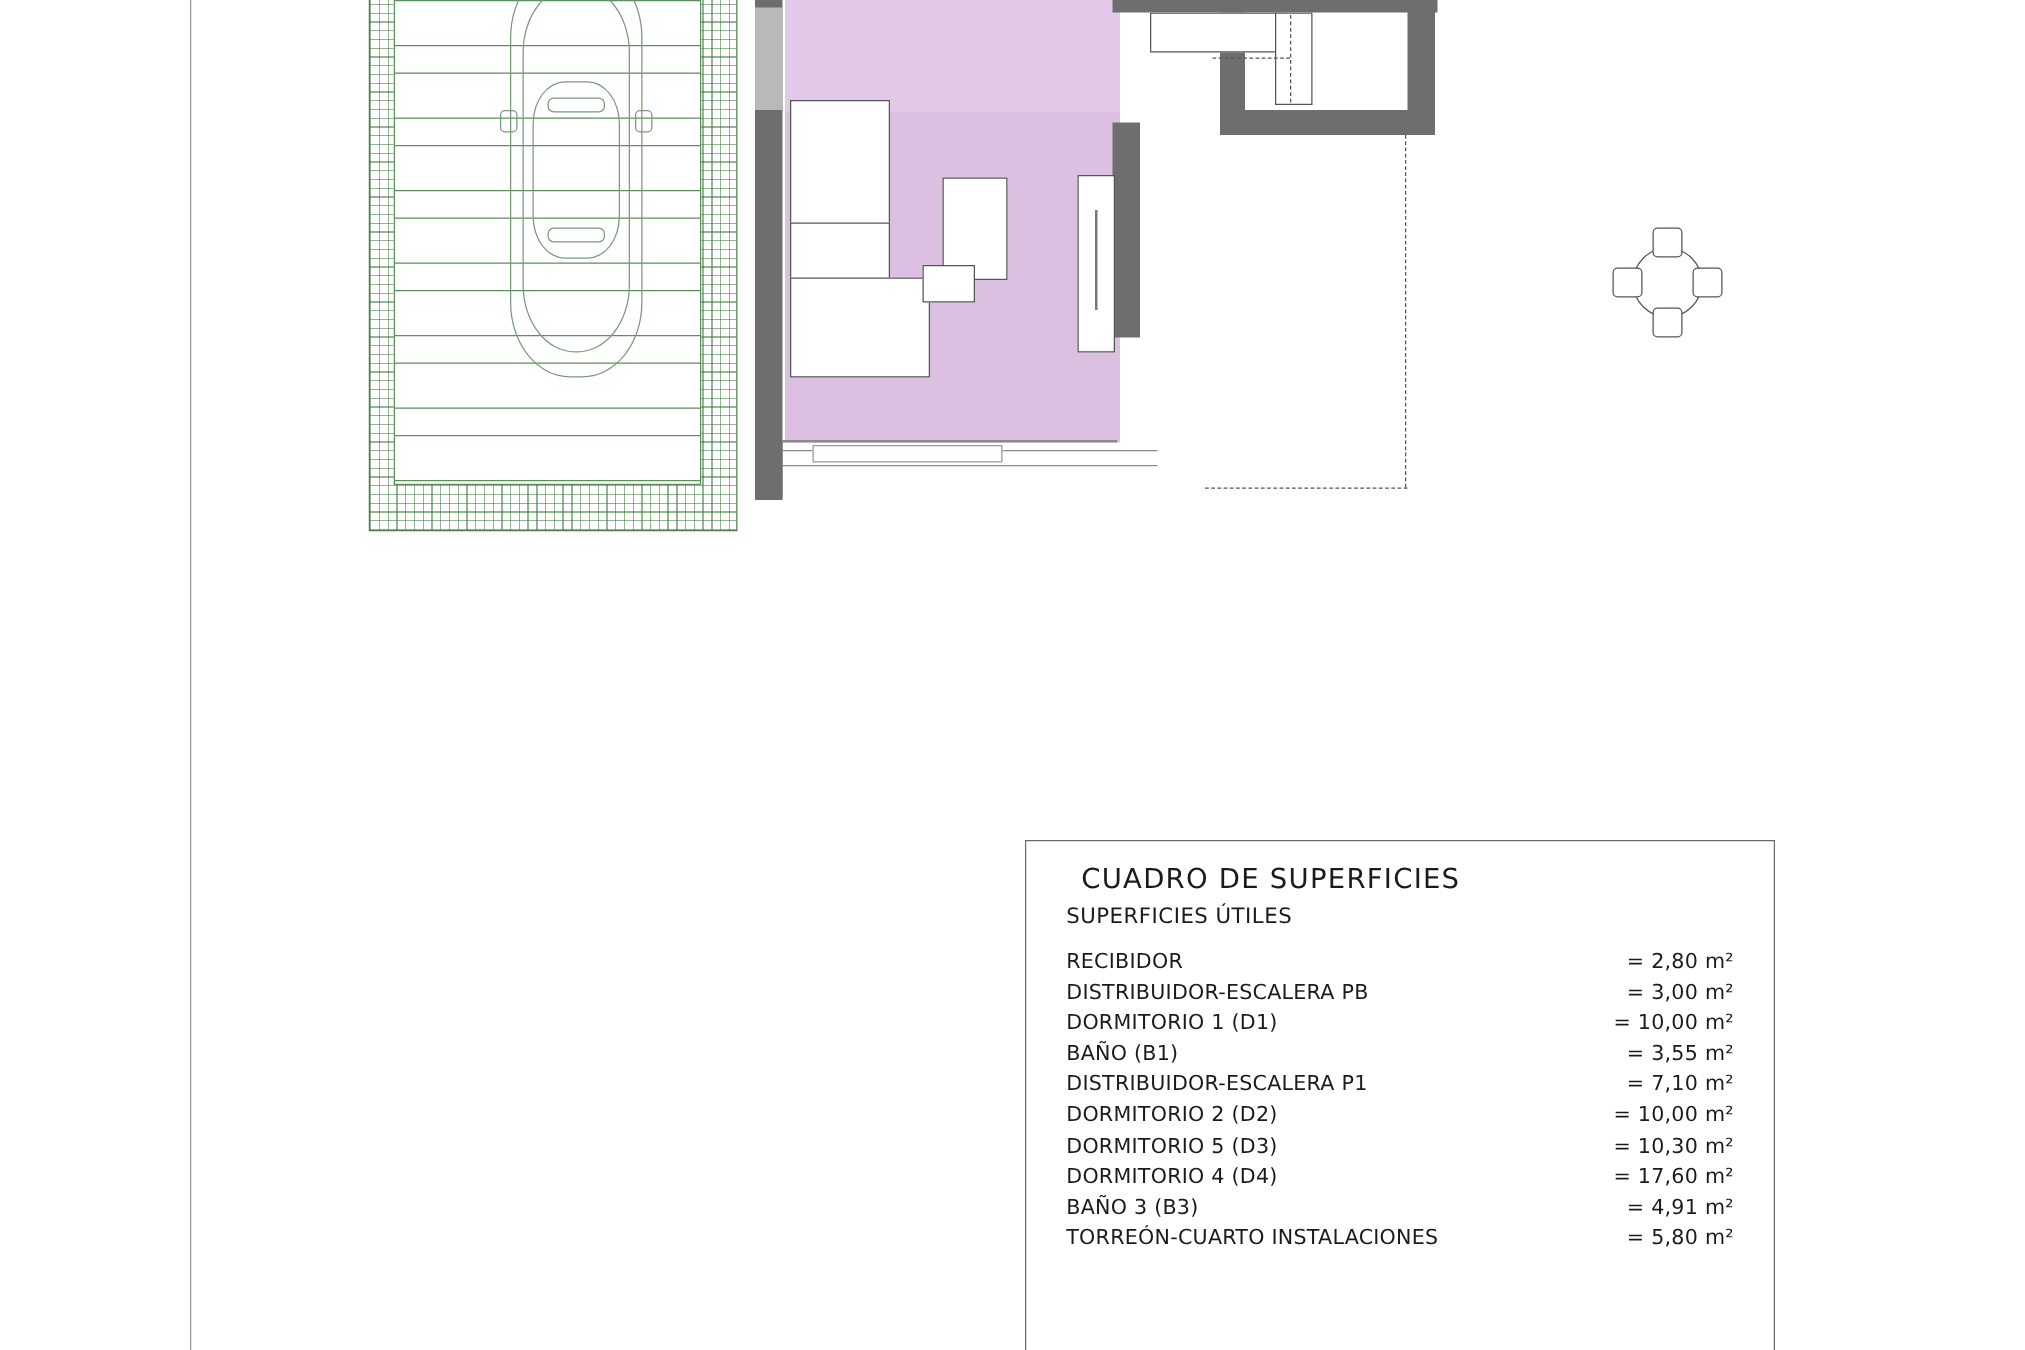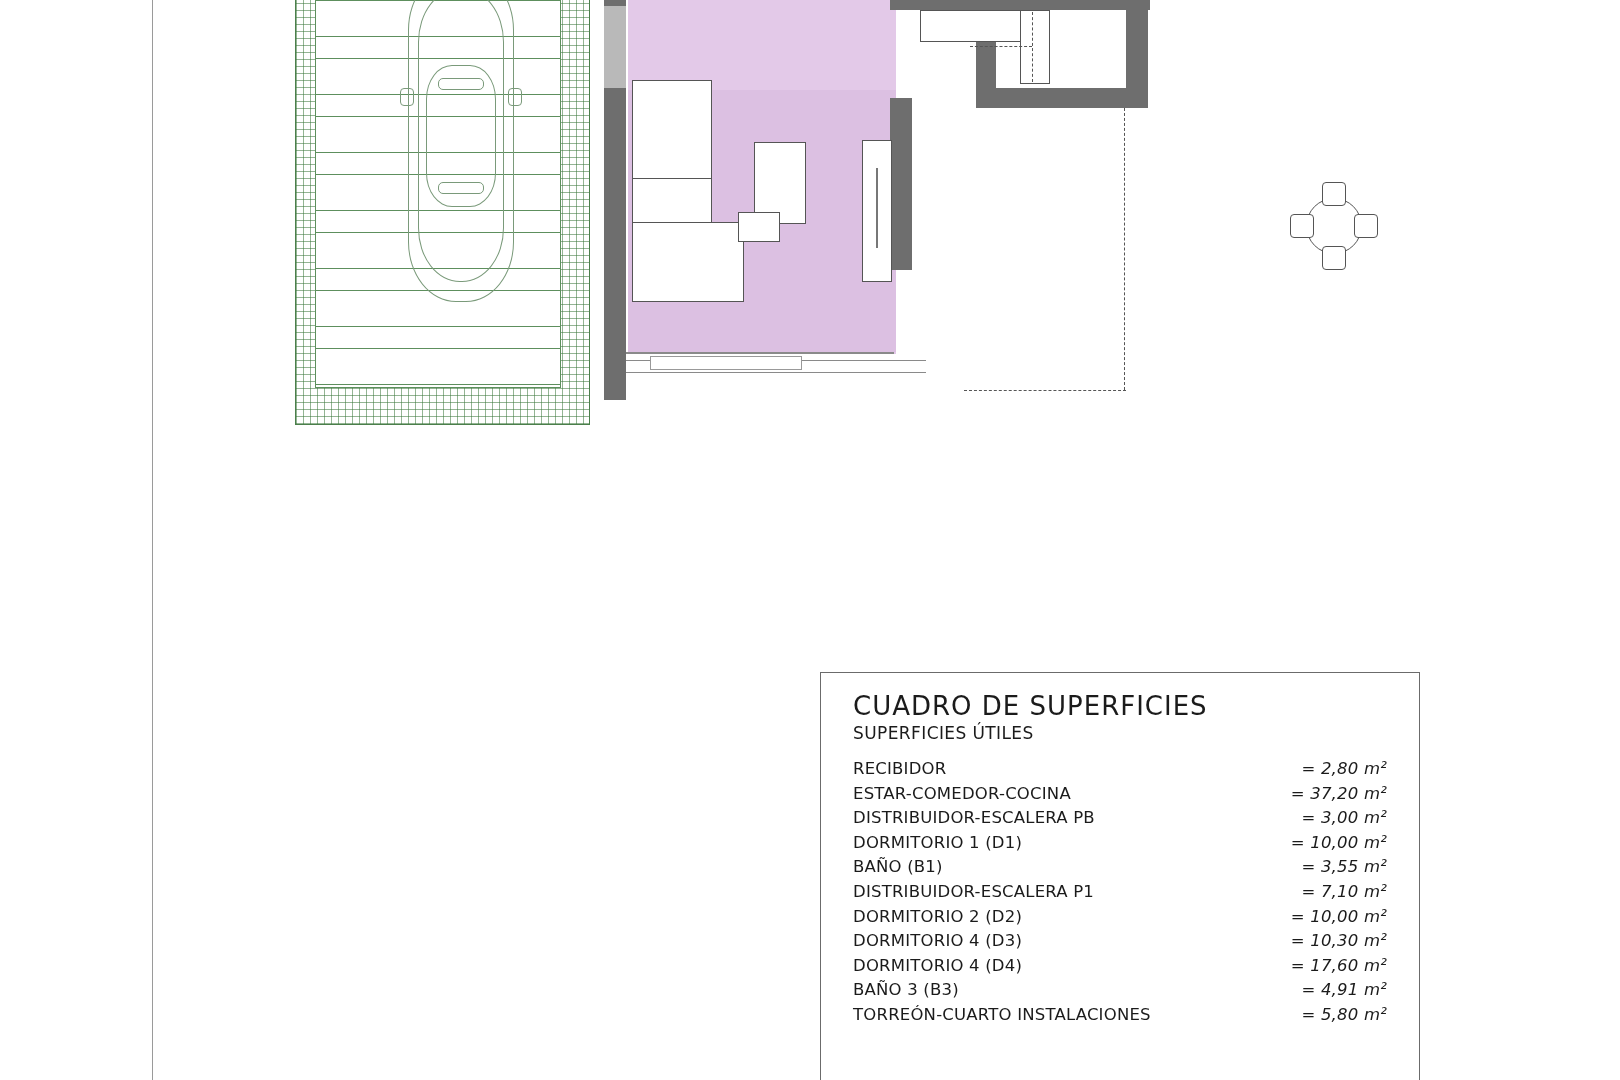--- a/index.html
+++ b/index.html
@@ -79,33 +79,33 @@
   .table .top{position:absolute;left:16px;top:16px;width:54px;height:54px;border:1.2px solid #555;border-radius:50%;background:#fff;}
   .table .ch{position:absolute;width:22px;height:22px;border:1.2px solid #555;border-radius:4px;background:#fff;}
 
   
   .table-box{
     position:absolute;left:820px;top:672px;width:600px;height:410px;
     border-top:1.5px solid #6b6b6b;border-left:1.5px solid #6b6b6b;border-right:1.5px solid #6b6b6b;
     background:#fff;box-sizing:border-box;
   }
   .tb-title{
-    position:absolute;left:32px;top:18px;font-size:26px;letter-spacing:1px;color:#1b1b1b;
+    position:absolute;left:44px;top:18px;font-size:22px;letter-spacing:1px;color:#1b1b1b;
     font-family:"DejaVu Sans", sans-serif;
   }
   .tb-sub{
     position:absolute;left:32px;top:50px;font-size:17px;letter-spacing:.4px;color:#1b1b1b;
   }
   .rows{position:absolute;left:32px;top:84px;width:548px;text-align:right;}
   .row{
     display:flex;justify-content:space-between;align-items:baseline;
     font-size:16.5px;color:#1b1b1b;line-height:24.6px;letter-spacing:.2px;
   }
   .row .name{white-space:nowrap;}
-  .row .val{white-space:nowrap;padding-right:14px;font-style:italic;}
+  .row .val{white-space:nowrap;padding-right:14px;}
 </style>
 </head>
 <body>
 
 <div class="sheet">
 
   <div class="sheet-border-left"></div>
 
   <div class="plan">
 
@@ -187,45 +187,41 @@
   <div class="table-box">
     <div class="tb-title">CUADRO DE SUPERFICIES</div>
     <div class="tb-sub">SUPERFICIES ÚTILES</div>
 
     <div class="rows">
       <div class="row">
         <span class="name">RECIBIDOR</span>
         <span class="val">= 2,80 m²</span>
       </div>
       <div class="row">
-        <span class="name">ESTAR-COMEDOR-COCINA</span>
-        <span class="val">= 37,20 m²</span>
-      </div>
-      <div class="row">
         <span class="name">DISTRIBUIDOR-ESCALERA PB</span>
         <span class="val">= 3,00 m²</span>
       </div>
       <div class="row">
         <span class="name">DORMITORIO 1 (D1)</span>
         <span class="val">= 10,00 m²</span>
       </div>
       <div class="row">
         <span class="name">BAÑO  (B1)</span>
         <span class="val">= 3,55 m²</span>
       </div>
       <div class="row">
         <span class="name">DISTRIBUIDOR-ESCALERA P1</span>
         <span class="val">= 7,10 m²</span>
       </div>
       <div class="row">
         <span class="name">DORMITORIO 2 (D2)</span>
         <span class="val">= 10,00 m²</span>
       </div>
       <div class="row">
-        <span class="name">DORMITORIO 4 (D3)</span>
+        <span class="name">DORMITORIO 5 (D3)</span>
         <span class="val">= 10,30 m²</span>
       </div>
       <div class="row">
         <span class="name">DORMITORIO 4 (D4)</span>
         <span class="val">= 17,60 m²</span>
       </div>
       <div class="row">
         <span class="name">BAÑO 3 (B3)</span>
         <span class="val">= 4,91 m²</span>
       </div>

